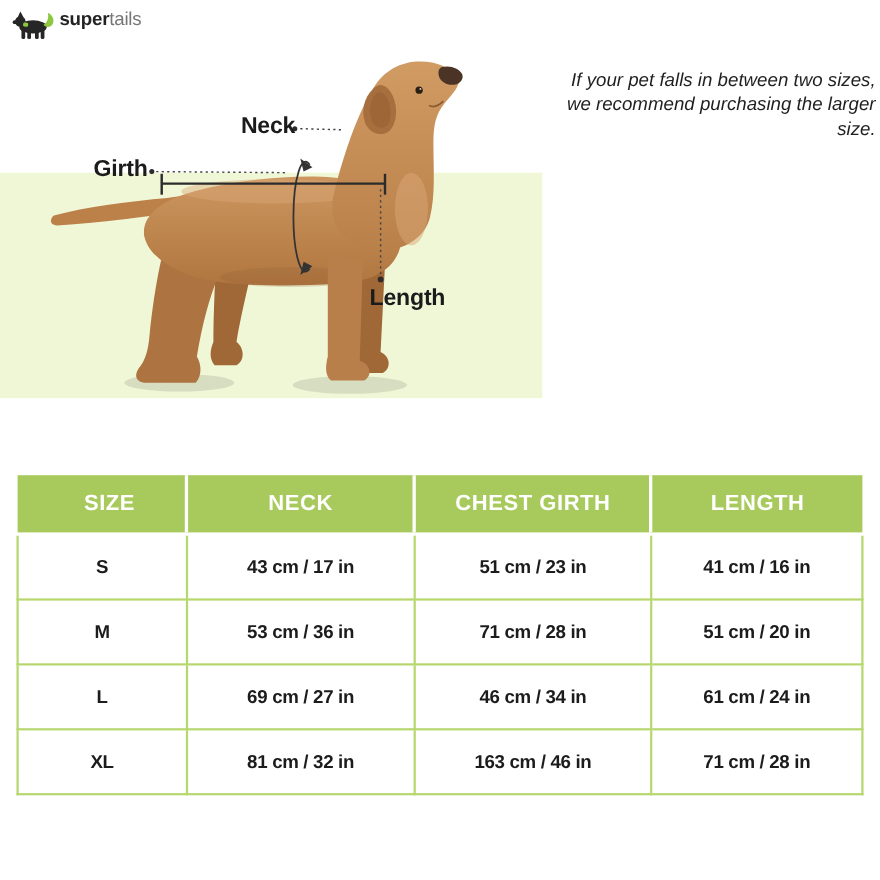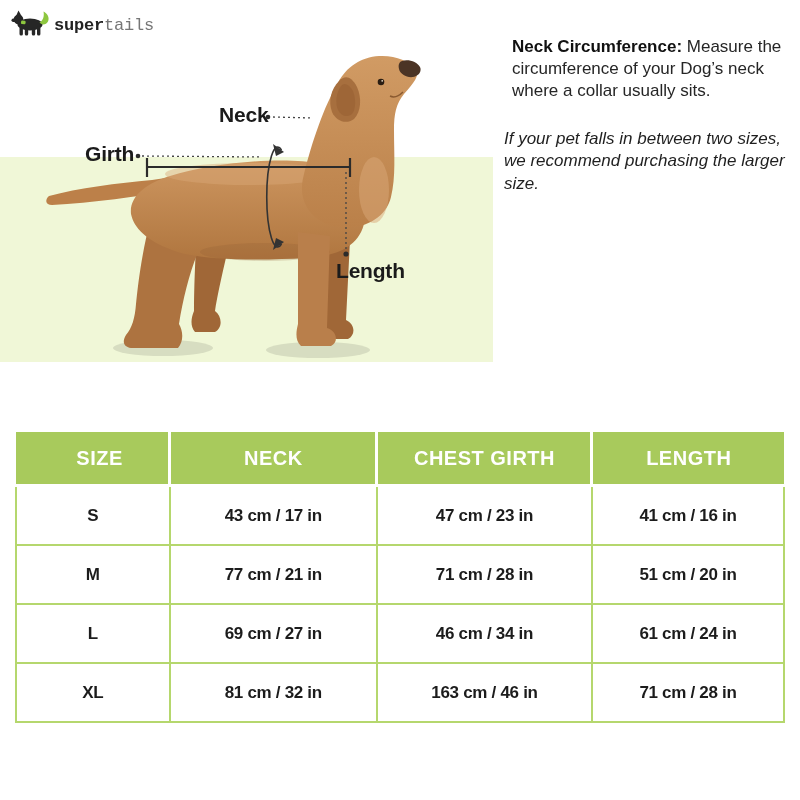--- a/index.html
+++ b/index.html
@@ -1,39 +1,39 @@
 <!DOCTYPE html>
 <html><head>
 <meta charset="utf-8">
 <style>
   html,body{margin:0;padding:0;background:#ffffff;}
   body{font-family:"Liberation Sans","DejaVu Sans",sans-serif;color:#222;}
   .canvas{position:relative;width:800px;height:800px;background:#fff;overflow:hidden;}
 
   
-  .logo{position:absolute;left:10px;top:8px;display:flex;align-items:center;gap:4px;font-family:Liberation Mono, monospace;}
+  .logo{position:absolute;left:10px;top:8px;display:flex;align-items:flex-start;gap:4px;}
   .logo svg{display:block;}
   .brand{font-size:17px;letter-spacing:-0.2px;white-space:nowrap;}
   .brand .b1{font-weight:700;color:#232323;}
   .brand .b2{font-weight:400;color:#767676;}
 
   
   .hero{position:absolute;left:0;top:0;width:800px;height:420px;}
   .band{position:absolute;left:0;top:157px;width:493px;height:205px;background:#f0f7d7;}
   .hero svg.scene{position:absolute;left:0;top:0;}
   .diagram-label{position:absolute;font-weight:700;font-size:21px;color:#1b1b1b;letter-spacing:-0.2px;}
   .lbl-neck{left:219px;top:103px;}
   .lbl-chest{left:85px;top:142px;}
   .lbl-length{left:336px;top:259px;}
 
   
   .instructions{position:absolute;left:504px;top:36px;width:292px;font-size:17px;line-height:1.29;color:#262626;}
   .instructions p{margin:0 0 22px 8px;}
   .instructions .lead{font-weight:700;color:#111;}
-  .note{font-style:italic;font-size:17px;line-height:1.32;text-align:left;margin-top:26px;color:#1f1f1f;}
+  .note{font-style:italic;font-size:17px;line-height:1.32;text-align:right;margin-top:26px;color:#1f1f1f;}
 
   
   .size-table{position:absolute;left:15px;top:432px;width:770px;border-collapse:collapse;table-layout:fixed;}
   .size-table thead th{
     background:#a8ca5c;color:#ffffff;font-weight:700;font-size:20px;letter-spacing:0.5px;
     height:50px;border-left:3px solid #ffffff;border-bottom:3px solid #ffffff;
   }
   .size-table thead th:first-child{border-left:none;padding-left:16px;}
   .size-table tbody td{
     height:55px;text-align:center;vertical-align:middle;
@@ -123,21 +123,20 @@
       <line x1="346" y1="172" x2="346" y2="250" stroke="#444" stroke-width="1.3" stroke-dasharray="2 3"></line>
       <circle cx="346" cy="254" r="2.6" fill="#2b2b2b"></circle>
     </svg>
 
     <div class="diagram-label lbl-neck">Neck</div>
     <div class="diagram-label lbl-chest">Girth</div>
     <div class="diagram-label lbl-length">Length</div>
   </div>
 
   <div class="instructions">
-    <p><span class="lead">Neck Circumference:</span><span> Measure the circumference of your Dog’s neck where a collar usually sits.</span></p>
     <div class="note">If your pet falls in between two sizes, we recommend purchasing the larger size.</div>
   </div>
 
   <table class="size-table">
     <colgroup>
       <col style="width:20%">
         <col style="width:27%">
         <col style="width:28%">
         <col style="width:25%">
     </colgroup>
@@ -146,26 +145,26 @@
         <th>SIZE</th>
         <th>NECK</th>
         <th>CHEST GIRTH</th>
         <th>LENGTH</th>
       </tr>
     </thead>
     <tbody>
       <tr>
         <td>S</td>
         <td>43 cm / 17 in</td>
-        <td>47 cm / 23 in</td>
+        <td>51 cm / 23 in</td>
         <td>41 cm / 16 in</td>
       </tr>
       <tr>
         <td>M</td>
-        <td>77 cm / 21 in</td>
+        <td>53 cm / 36 in</td>
         <td>71 cm / 28 in</td>
         <td>51 cm / 20 in</td>
       </tr>
       <tr>
         <td>L</td>
         <td>69 cm / 27 in</td>
         <td>46 cm / 34 in</td>
         <td>61 cm / 24 in</td>
       </tr>
       <tr>

